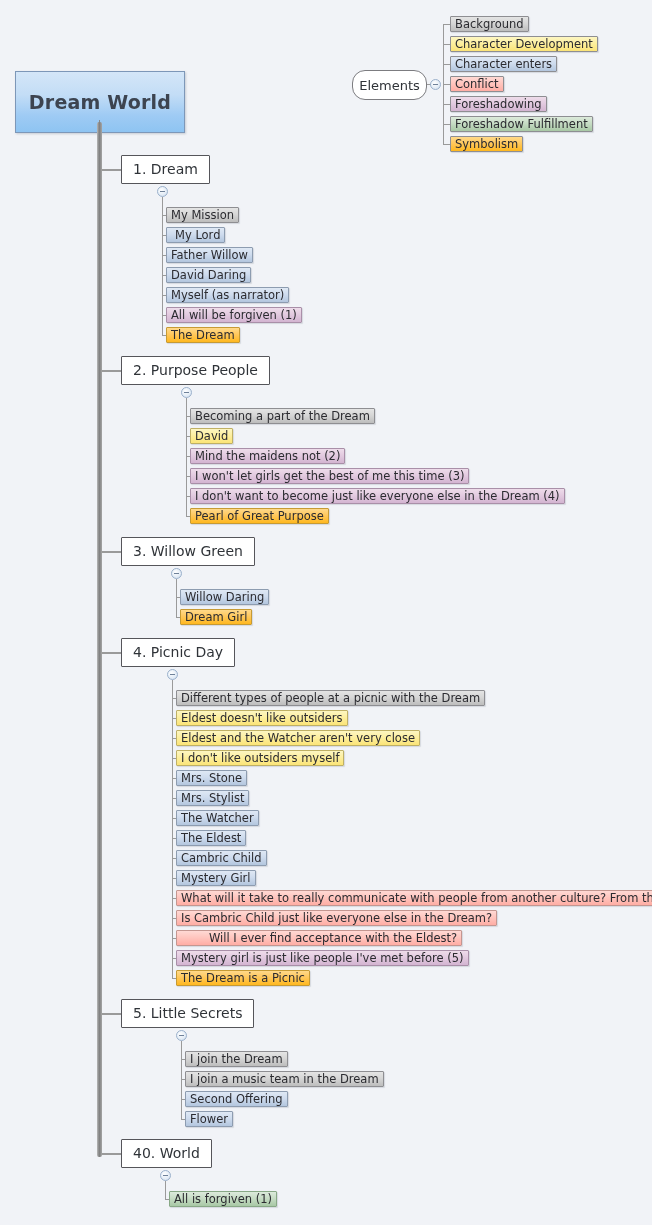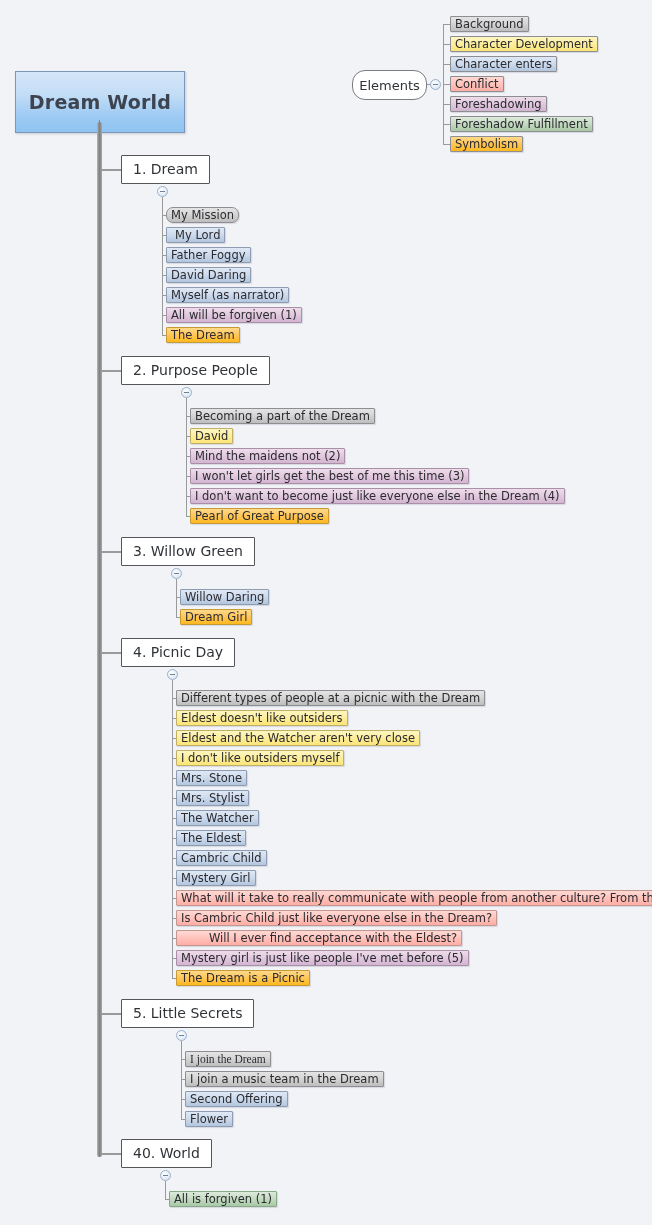--- a/index.html
+++ b/index.html
@@ -194,25 +194,25 @@
       <div class="legend-stub" style="top: 144px;"></div>
       <div class="legend-item t-symbolism" style="top: 136px;">Symbolism</div>
     </div>
 
   <div id="sections">
       <div class="sec-link" style="top: 169px; width: 19px;"></div>
       <div class="sec" style="left: 121px; top: 155px;">1. Dream</div>
       <div class="toggle" style="left: 157px; top: 186px;"></div>
       <div class="spine" style="left: 162px; top: 197px; height: 138px;"></div>
       <div class="stub" style="left: 162px; top: 215px; width: 4px;"></div>
-      <div class="leaf t-background" style="left: 166px; top: 207px; border-radius: 7px;">My Mission</div>
+      <div class="leaf t-background" style="left: 166px; top: 207px;">My Mission</div>
       <div class="stub" style="left: 162px; top: 235px; width: 4px;"></div>
       <div class="leaf t-charenter" style="left: 166px; top: 227px; padding-left: 8px;">My Lord</div>
       <div class="stub" style="left: 162px; top: 255px; width: 4px;"></div>
-      <div class="leaf t-charenter" style="left: 166px; top: 247px;">Father Foggy</div>
+      <div class="leaf t-charenter" style="left: 166px; top: 247px;">Father Willow</div>
       <div class="stub" style="left: 162px; top: 275px; width: 4px;"></div>
       <div class="leaf t-charenter" style="left: 166px; top: 267px;">David Daring</div>
       <div class="stub" style="left: 162px; top: 295px; width: 4px;"></div>
       <div class="leaf t-charenter" style="left: 166px; top: 287px;">Myself (as narrator)</div>
       <div class="stub" style="left: 162px; top: 315px; width: 4px;"></div>
       <div class="leaf t-foreshadow" style="left: 166px; top: 307px;">All will be forgiven (1)</div>
       <div class="stub" style="left: 162px; top: 335px; width: 4px;"></div>
       <div class="leaf t-symbolism" style="left: 166px; top: 327px;">The Dream</div>
       <div class="sec-link" style="top: 370px; width: 19px;"></div>
       <div class="sec" style="left: 121px; top: 356px;">2. Purpose People</div>
@@ -270,21 +270,21 @@
       <div class="leaf t-conflict" style="left: 176px; top: 930px; padding-left: 32px;">Will I ever find acceptance with the Eldest?</div>
       <div class="stub" style="left: 172px; top: 958px; width: 4px;"></div>
       <div class="leaf t-foreshadow" style="left: 176px; top: 950px;">Mystery girl is just like people I've met before (5)</div>
       <div class="stub" style="left: 172px; top: 978px; width: 4px;"></div>
       <div class="leaf t-symbolism" style="left: 176px; top: 970px;">The Dream is a Picnic</div>
       <div class="sec-link" style="top: 1013px; width: 19px;"></div>
       <div class="sec" style="left: 121px; top: 999px;">5. Little Secrets</div>
       <div class="toggle" style="left: 176px; top: 1030px;"></div>
       <div class="spine" style="left: 181px; top: 1041px; height: 78px;"></div>
       <div class="stub" style="left: 181px; top: 1059px; width: 4px;"></div>
-      <div class="leaf t-background" style="left: 185px; top: 1051px; font-family: Liberation Serif, serif;">I join the Dream</div>
+      <div class="leaf t-background" style="left: 185px; top: 1051px;">I join the Dream</div>
       <div class="stub" style="left: 181px; top: 1079px; width: 4px;"></div>
       <div class="leaf t-background" style="left: 185px; top: 1071px;">I join a music team in the Dream</div>
       <div class="stub" style="left: 181px; top: 1099px; width: 4px;"></div>
       <div class="leaf t-charenter" style="left: 185px; top: 1091px;">Second Offering</div>
       <div class="stub" style="left: 181px; top: 1119px; width: 4px;"></div>
       <div class="leaf t-charenter" style="left: 185px; top: 1111px;">Flower</div>
       <div class="sec-link" style="top: 1153px; width: 19px;"></div>
       <div class="sec" style="left: 121px; top: 1139px;">40. World</div>
       <div class="toggle" style="left: 160px; top: 1170px;"></div>
       <div class="spine" style="left: 165px; top: 1181px; height: 18px;"></div>

